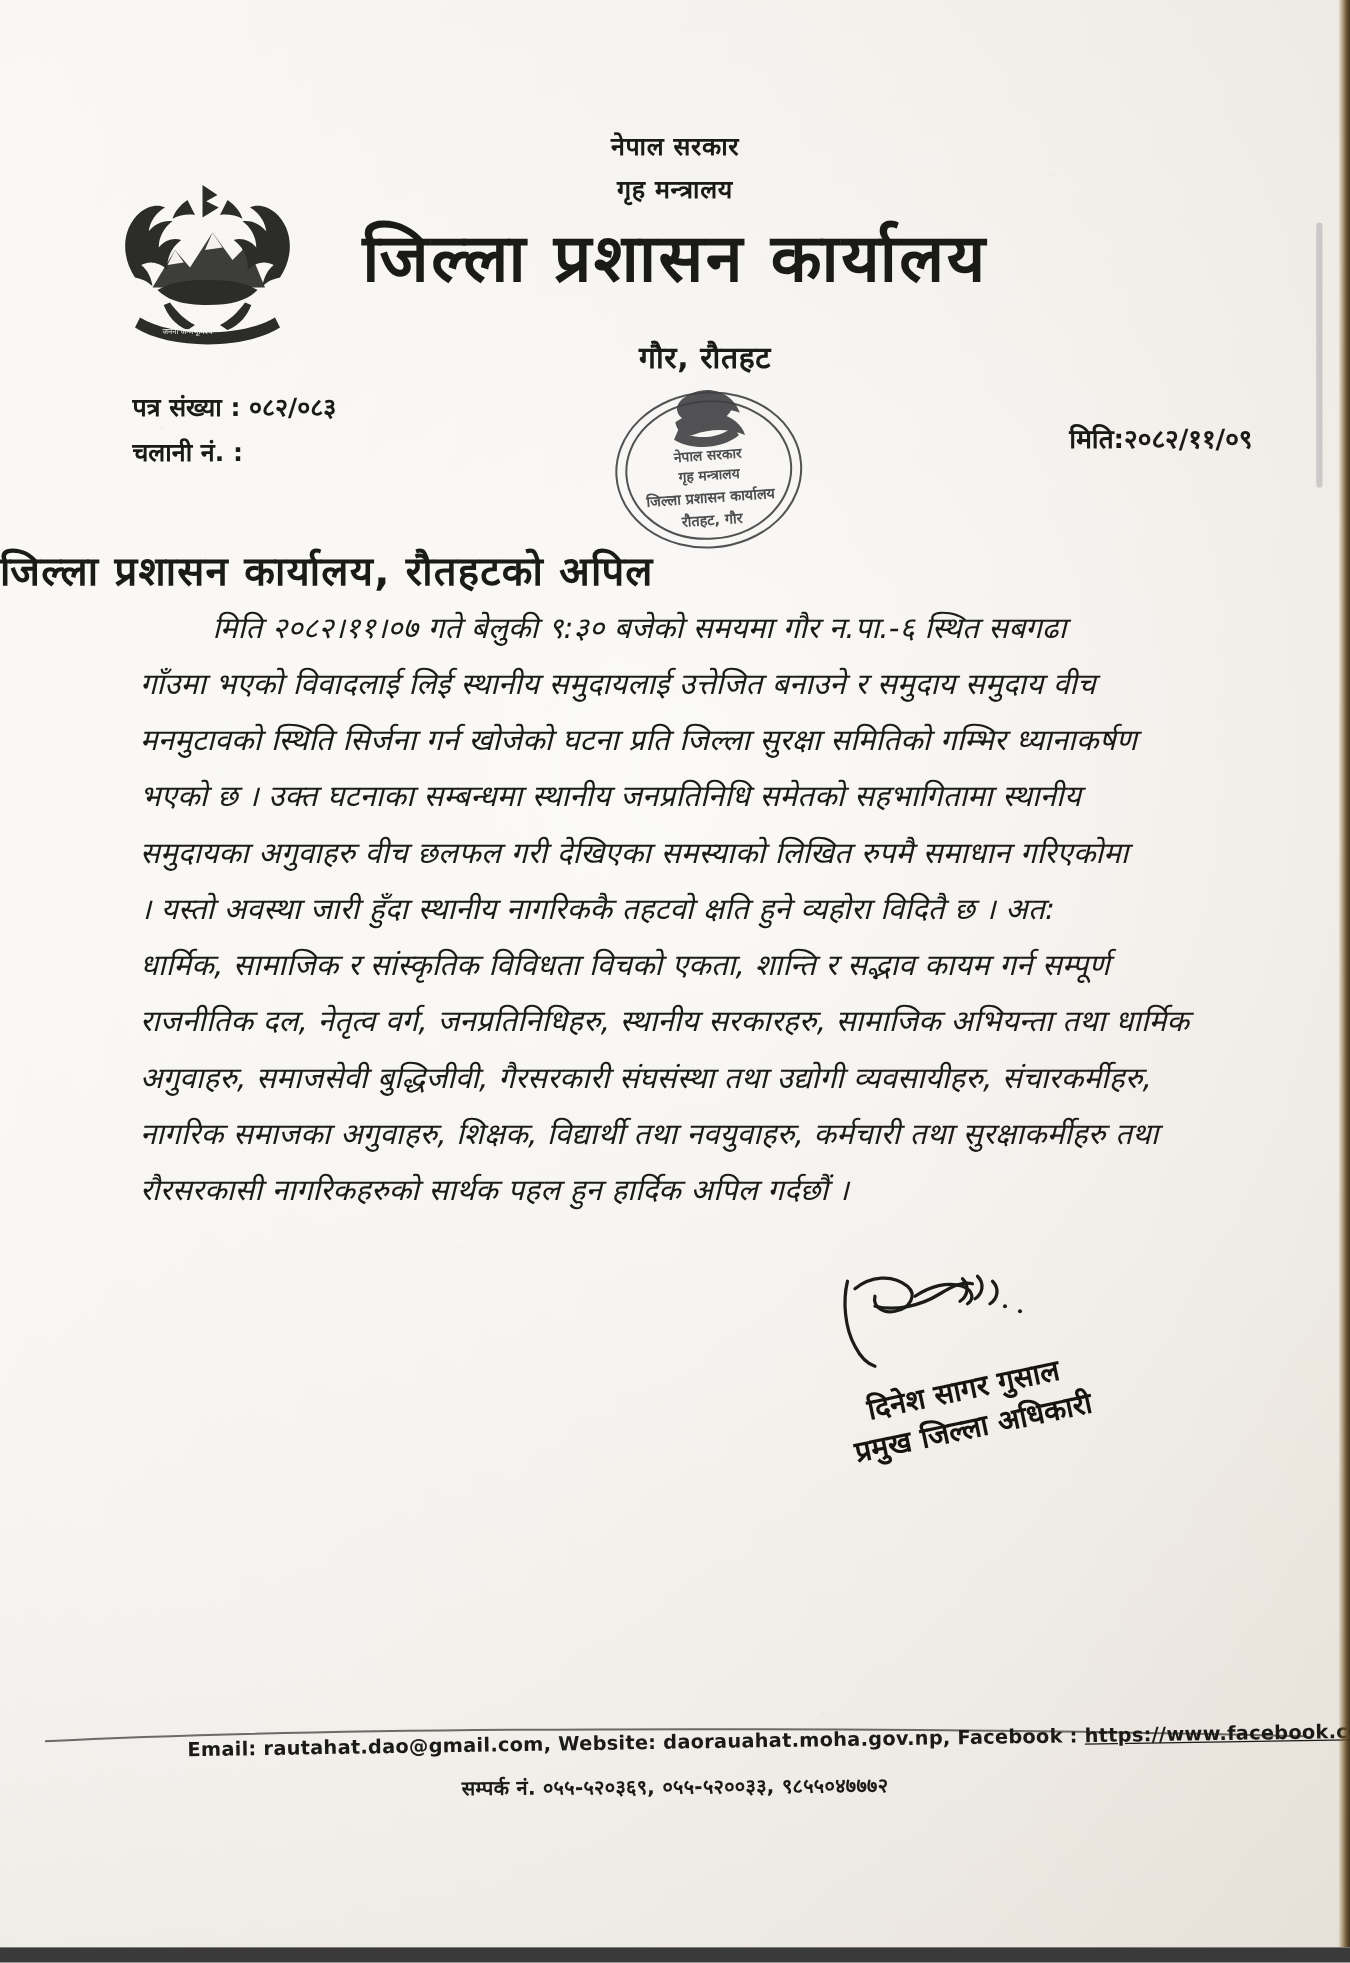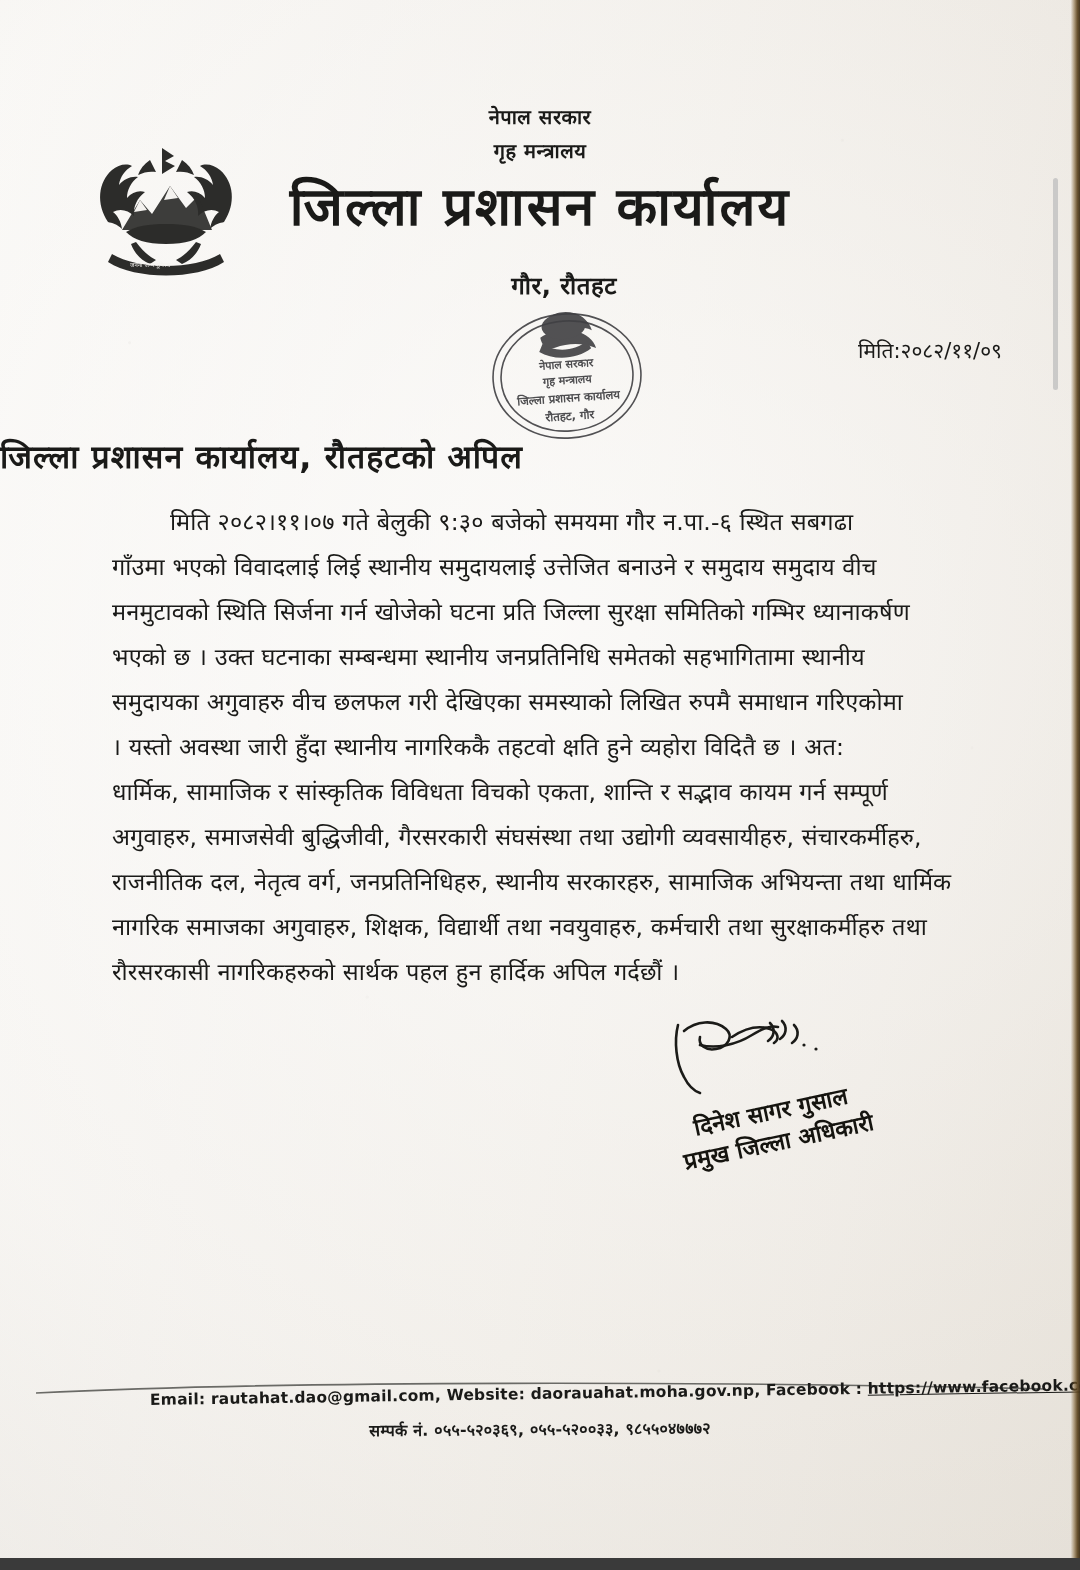--- a/index.html
+++ b/index.html
@@ -94,21 +94,21 @@
     line-height: 36px;
     font-weight: 600;
   }
   #letter-no div { white-space: nowrap; }
 
   #letter-date {
     position: absolute;
     right: 78px;
     top: 336px;
     font-size: 21px;
-    font-weight: 400;
+    font-weight: 700;
     white-space: nowrap;
   }
 
   
   #office-seal {
     position: absolute;
     left: 467px;
     top: 296px;
     width: 200px;
     height: 160px;
@@ -124,21 +124,22 @@
     text-align: left;
     font-size: 32px;
     font-weight: 700;
     letter-spacing: 1px;
   }
 
   #body-text {
     position: absolute;
     left: 112px;
     right: 80px;
-    top: 500px;
+    top: 480px;
+    font-style: italic;
   }
   .body-line {
     font-size: 23.5px;
     line-height: 45px;
     font-weight: 500;
     text-align: justify;
     white-space: nowrap;
     letter-spacing: .15px;
   }
   .body-line.first { text-indent: 58px; }
@@ -242,20 +243,24 @@
     </div>
 
     <div class="hdr-line" id="hdr-gov">नेपाल सरकार</div>
 
     <div class="hdr-line" id="hdr-min">गृह मन्त्रालय</div>
 
     <div class="hdr-line" id="hdr-office">जिल्ला प्रशासन कार्यालय</div>
 
     <div class="hdr-line" id="hdr-place">गौर, रौतहट</div>
 
+    <div id="letter-no">
+      <div>पत्र संख्या : ०८२/०८३</div>
+      <div>चलानी नं. :</div>
+    </div>
 
     <div id="letter-date">मिति:२०८२/११/०९</div>
 
     <div id="office-seal">
       <svg viewBox="0 0 200 160" xmlns="http://www.w3.org/2000/svg">
         <g fill="none" stroke="#26262a" stroke-width="1.6" opacity="0.9">
           <ellipse cx="100" cy="80" rx="74" ry="62"></ellipse>
           <ellipse cx="100" cy="80" rx="66" ry="55"></ellipse>
         </g>
         <g fill="#26262a" opacity="0.9">
@@ -276,22 +281,22 @@
     <div id="doc-title">जिल्ला प्रशासन कार्यालय, रौतहटको अपिल</div>
 
     <div id="body-text">
       <div class="body-line first">मिति २०८२।११।०७ गते बेलुकी ९:३० बजेको समयमा गौर न.पा.-६ स्थित सबगढा</div>
       <div class="body-line">गाँउमा भएको विवादलाई लिई स्थानीय समुदायलाई उत्तेजित बनाउने र समुदाय समुदाय वीच</div>
       <div class="body-line">मनमुटावको स्थिति सिर्जना गर्न खोजेको घटना प्रति जिल्ला सुरक्षा समितिको गम्भिर ध्यानाकर्षण</div>
       <div class="body-line">भएको छ । उक्त घटनाका सम्बन्धमा स्थानीय जनप्रतिनिधि समेतको सहभागितामा स्थानीय</div>
       <div class="body-line">समुदायका अगुवाहरु वीच छलफल गरी देखिएका समस्याको लिखित रुपमै समाधान गरिएकोमा</div>
       <div class="body-line">। यस्तो अवस्था जारी हुँदा स्थानीय नागरिककै तहटवो क्षति हुने व्यहोरा विदितै छ । अत:</div>
       <div class="body-line">धार्मिक, सामाजिक र सांस्कृतिक विविधता विचको एकता, शान्ति र सद्भाव कायम गर्न सम्पूर्ण</div>
+      <div class="body-line">राजनीतिक दल, नेतृत्व वर्ग, जनप्रतिनिधिहरु, स्थानीय सरकारहरु, सामाजिक अभियन्ता तथा धार्मिक</div>
       <div class="body-line">अगुवाहरु, समाजसेवी बुद्धिजीवी, गैरसरकारी संघसंस्था तथा उद्योगी व्यवसायीहरु, संचारकर्मीहरु,</div>
-      <div class="body-line">राजनीतिक दल, नेतृत्व वर्ग, जनप्रतिनिधिहरु, स्थानीय सरकारहरु, सामाजिक अभियन्ता तथा धार्मिक</div>
       <div class="body-line">नागरिक समाजका अगुवाहरु, शिक्षक, विद्यार्थी तथा नवयुवाहरु, कर्मचारी तथा सुरक्षाकर्मीहरु तथा</div>
       <div class="body-line">रौरसरकासी नागरिकहरुको सार्थक पहल हुन हार्दिक अपिल गर्दछौं ।</div>
     </div>
 
     <div id="signature-block">
       <div id="sig-scribble">
         <svg viewBox="0 0 210 80" xmlns="http://www.w3.org/2000/svg">
           <g fill="none" stroke="#1b1b18" stroke-width="2.6" stroke-linecap="round">
             <path d="M8 10 C4 26 6 48 14 62 C18 70 24 76 30 78"></path>
             <path d="M14 16 C26 6 44 4 56 14 C64 21 58 32 46 34 C36 36 28 30 30 22"></path>

